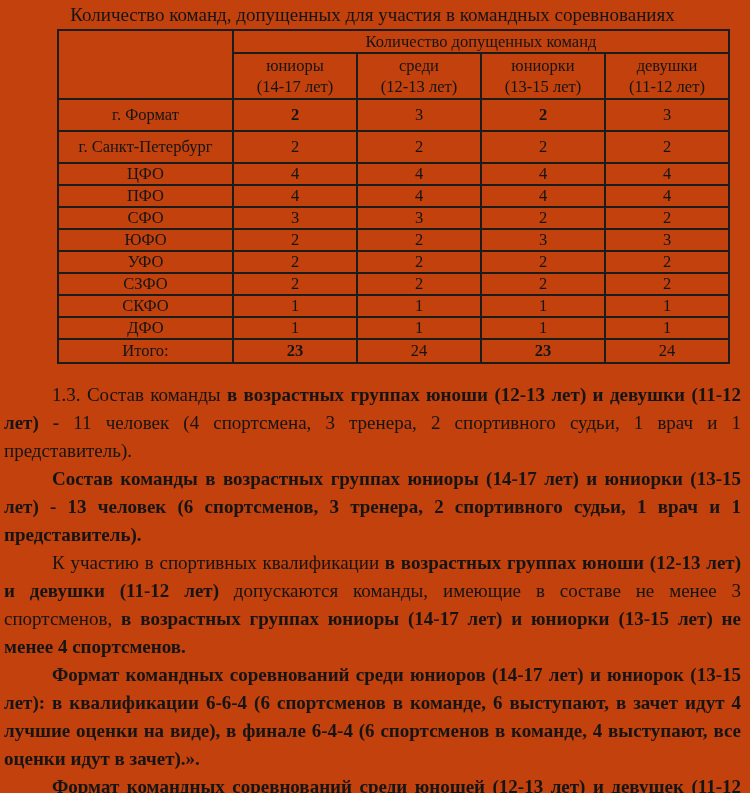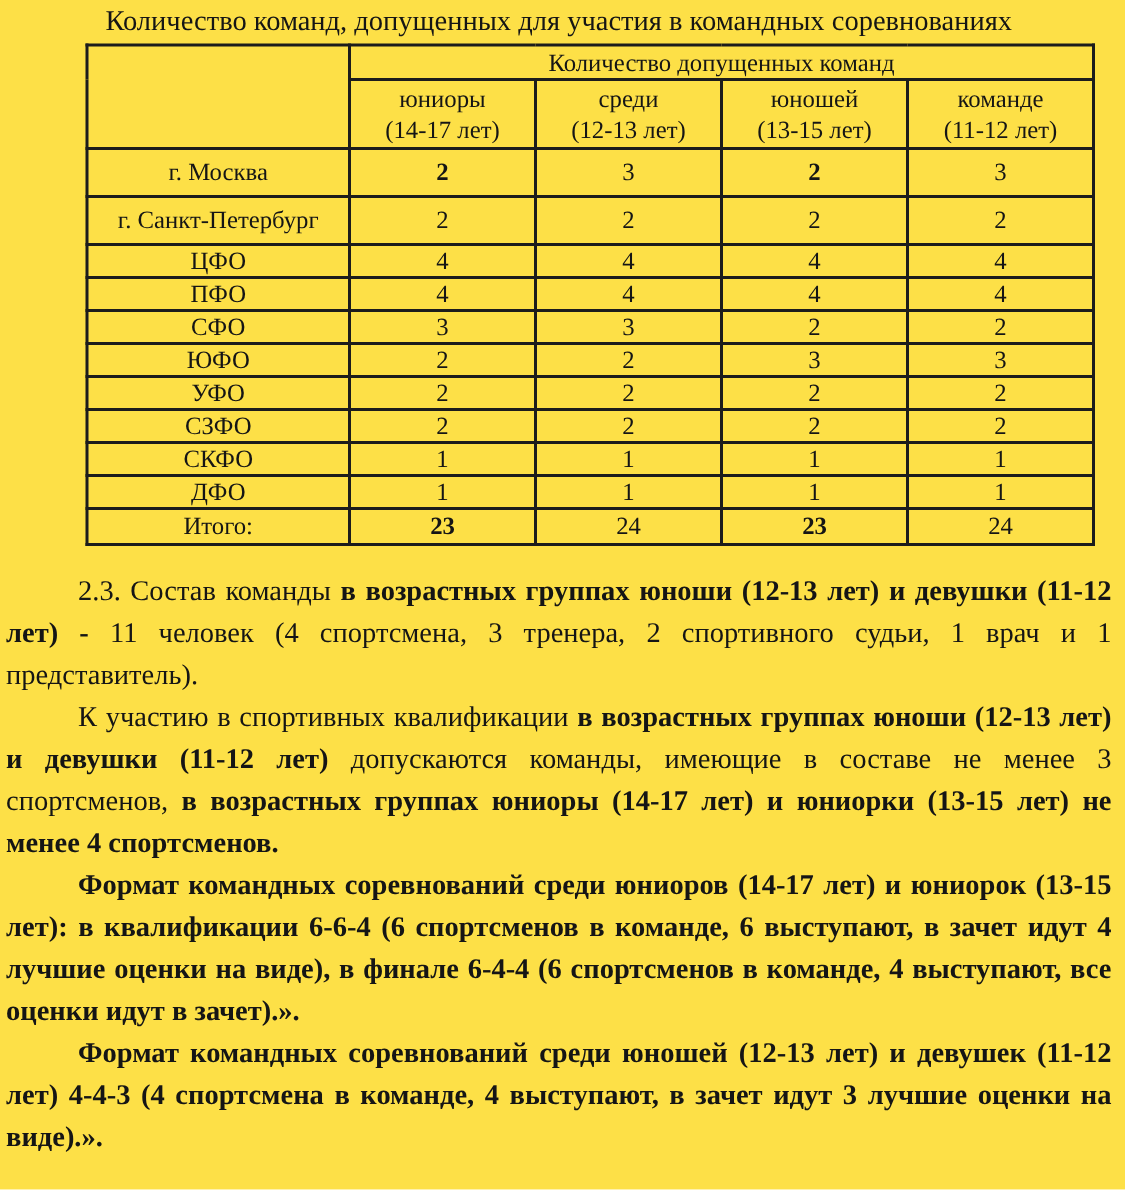--- a/index.html
+++ b/index.html
@@ -7,21 +7,21 @@
   body {
     width: 750px; height: 793px;
     font-family: "Liberation Serif", "DejaVu Serif", serif;
     color: #151515;
     overflow: hidden;
   }
   .page {
     width: 750px; height: 793px;
     padding: 3px 9px 0 4px;
     overflow: hidden;
-    background: #fde047;
+    background: #c2410c;
   }
   .doc-title {
     text-align: center;
     font-size: 19px;
     line-height: 23px;
     white-space: nowrap;
   }
   table.teams-table {
     border-collapse: collapse;
     table-layout: fixed;
@@ -78,32 +78,32 @@
       <tr class="cols-row">
           <th>
             <div class="col-line">юниоры</div>
             <div class="col-line">(14-17 лет)</div>
           </th>
           <th>
             <div class="col-line">среди</div>
             <div class="col-line">(12-13 лет)</div>
           </th>
           <th>
-            <div class="col-line">юношей</div>
+            <div class="col-line">юниорки</div>
             <div class="col-line">(13-15 лет)</div>
           </th>
           <th>
-            <div class="col-line">команде</div>
+            <div class="col-line">девушки</div>
             <div class="col-line">(11-12 лет)</div>
           </th>
         </tr>
     </thead>
     <tbody>
         <tr>
-          <td>г. Москва</td>
+          <td>г. Формат</td>
           <td class="b">2</td>
           <td>3</td>
           <td class="b">2</td>
           <td>3</td>
         </tr>
         <tr>
           <td>г. Санкт-Петербург</td>
           <td>2</td>
           <td>2</td>
           <td>2</td>
@@ -169,19 +169,20 @@
           <td>Итого:</td>
           <td class="b">23</td>
           <td>24</td>
           <td class="b">23</td>
           <td>24</td>
         </tr>
       </tbody>
   </table>
 
   <div class="body-text">
-      <p><span>2.3. Состав команды </span><b>в возрастных группах юноши (12-13 лет) и девушки (11-12 лет) - </b><span>11 человек (4 спортсмена, 3 тренера, 2 спортивного судьи, 1 врач и 1 представитель).</span></p>
+      <p><span>1.3. Состав команды </span><b>в возрастных группах юноши (12-13 лет) и девушки (11-12 лет) - </b><span>11 человек (4 спортсмена, 3 тренера, 2 спортивного судьи, 1 врач и 1 представитель).</span></p>
+      <p><b>Состав команды в возрастных группах юниоры (14-17 лет) и юниорки (13-15 лет) - 13 человек (6 спортсменов, 3 тренера, 2 спортивного судьи, 1 врач и 1 представитель).</b></p>
       <p><span>К участию в спортивных квалификации </span><b>в возрастных группах юноши (12-13 лет) и девушки (11-12 лет) </b><span>допускаются команды, имеющие в составе не менее 3 спортсменов, </span><b>в возрастных группах юниоры (14-17 лет) и юниорки (13-15 лет) не менее 4 спортсменов.</b></p>
       <p><b>Формат командных соревнований среди юниоров (14-17 лет) и юниорок (13-15 лет): в квалификации 6-6-4 (6 спортсменов в команде, 6 выступают, в зачет идут 4 лучшие оценки на виде), в финале 6-4-4 (6 спортсменов в команде, 4 выступают, все оценки идут в зачет).».</b></p>
       <p><b>Формат командных соревнований среди юношей (12-13 лет) и девушек (11-12 лет) 4-4-3 (4 спортсмена в команде, 4 выступают, в зачет идут 3 лучшие оценки на виде).».</b></p>
     </div>
 
 </div>
 
 </body></html>

